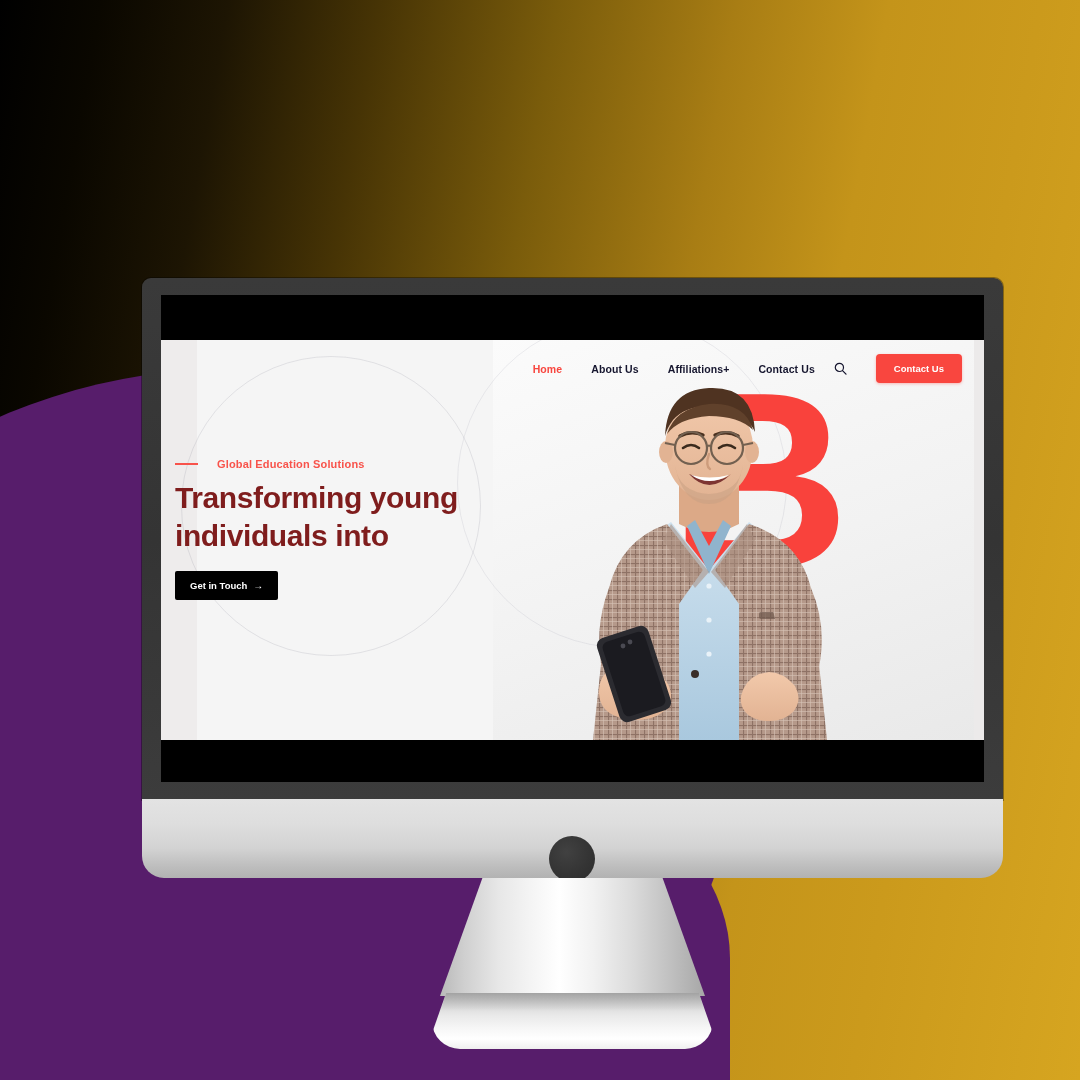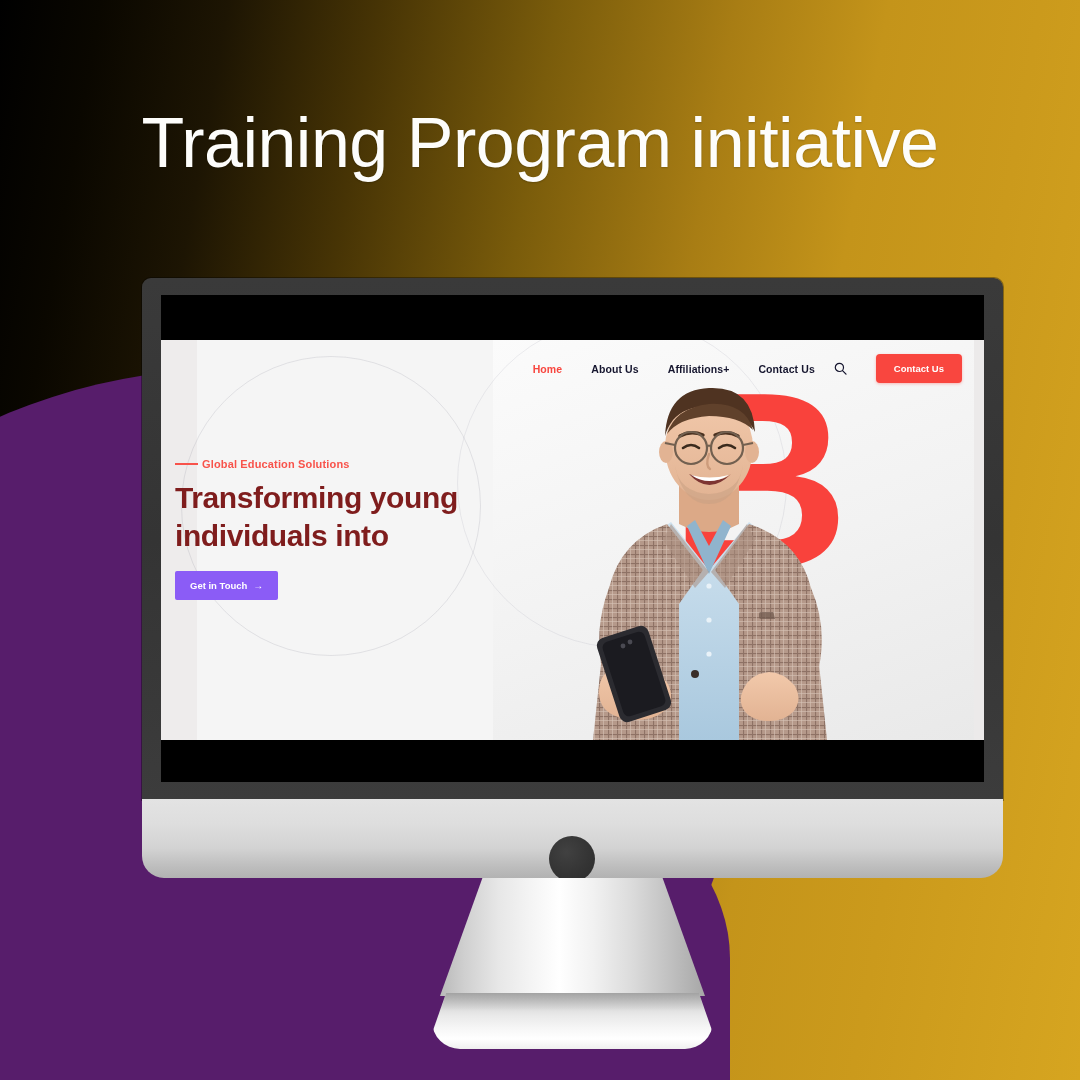--- a/index.html
+++ b/index.html
@@ -200,21 +200,21 @@
   }
 
   
   .hero-text{
     position:absolute;
     left:14px; top:118px;
     width:360px;
     z-index:10;
   }
   .eyebrow{
-    display:flex; align-items:center; gap:4px;
+    display:flex; align-items:center; gap:19px;
     margin-bottom:9px;
   }
   .eyebrow-dash{
     width:23px; height:2px; background:#f8534b; flex:none;
   }
   .eyebrow-text{
     color:#f8534b;
     font-size:11px;
     font-weight:700;
     letter-spacing:.15px;
@@ -223,21 +223,21 @@
   .hero-heading{
     color:#7f1d1d;
     font-size:30px;
     line-height:1.25;
     font-weight:700;
     letter-spacing:-.4px;
   }
   .hero-btn{
     display:inline-flex; align-items:flex-end; gap:6px;
     margin-top:17px;
-    background:#8b5cf6;
+    background:#000000;
     color:#fff;
     font-size:9.5px;
     font-weight:700;
     padding:9px 15px;
     border-radius:2px;
     cursor:pointer;
   }
   .hero-btn .arrow{ font-size:10px; line-height:1; }
 
   
@@ -272,21 +272,20 @@
 </style>
 </head>
 <body>
 
 <div class="stage">
 
   <div class="bg-gradient"></div>
   <div class="bg-blob"></div>
   <div class="bg-blob2"></div>
 
-  <div class="page-title">Training Program initiative</div>
 
   <div class="monitor">
 
     <div class="monitor-bezel">
       <div class="monitor-screen">
 
         <div class="screen-top-black"></div>
         <div class="screen-bottom-black"></div>
 
         <div class="site">

